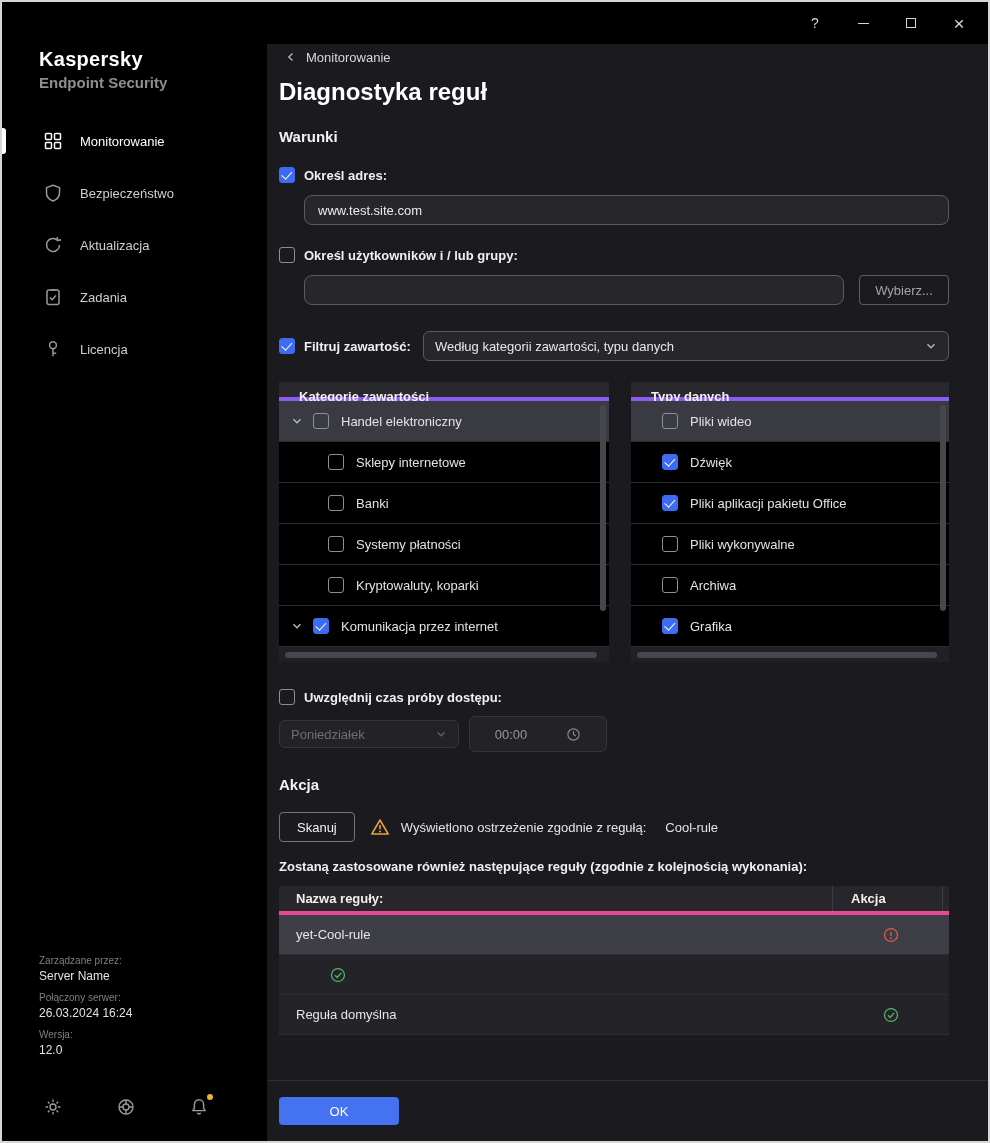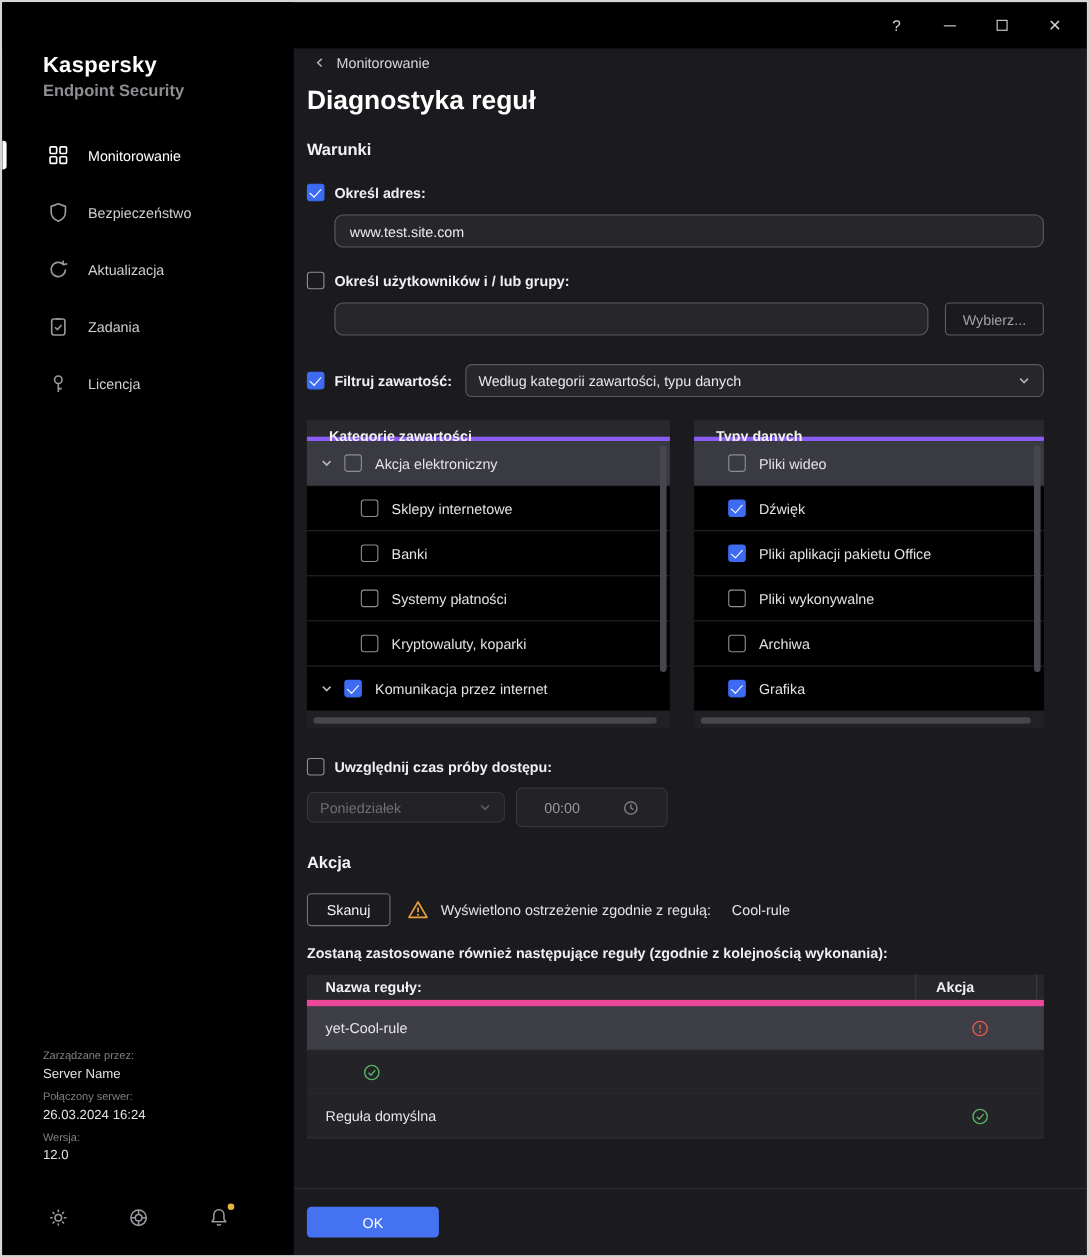--- a/index.html
+++ b/index.html
@@ -106,21 +106,21 @@
 
   .action-row { margin-top:19px; gap:11px; }
   .btn-scan { border:1px solid #73737b; color:#f2f2f5; padding:0 17px; }
   .warning-icon { display:flex; margin-left:4px; }
   .action-text { color:#e4e4e8; }
   .rule-name { color:#e4e4e8; margin-left:8px; }
 
   .rules-intro { margin-top:17px; font-weight:700; color:#f0f0f3; }
   .rule-table { margin-top:12px; }
   .rt-header { display:flex; align-items:stretch; height:29px; background:#26262b;
-               border-bottom:6px solid #ec4899; font-weight:700; color:#f0f0f3; }
+               border-bottom:4px solid #ec4899; font-weight:700; color:#f0f0f3; }
   .rt-h-name { flex:1; display:flex; align-items:center; padding-left:17px; }
   .rt-h-action { width:110px; display:flex; align-items:center; padding-left:18px; border-left:1px solid #3c3c43; }
   .rt-h-gutter { width:7px; border-left:1px solid #3c3c43; }
   .rt-row { display:flex; align-items:center; height:40px; background:#232328;
             border-bottom:1px solid #2d2d32; cursor:pointer; }
   .rt-row.highlight { background:#3e3e46; }
   .rt-name { flex:1; padding-left:17px; color:#e6e6ea; }
   .rt-status { width:117px; display:flex; justify-content:center; }
   .rt-status span { display:flex; }
   .rt-row .icon-err { display:none; }
@@ -299,21 +299,21 @@
       <div class="panel panel-cat">
         <div class="panel-header">Kategorie zawartości</div>
         <div class="panel-body">
           <div class="list-row tree-row highlight">
             <span class="tree-chevron">
               <svg viewBox="0 0 12 12" width="12" height="12">
                   <polyline points="2.5,4.2 6,7.8 9.5,4.2" fill="none" stroke="currentColor" stroke-width="1.4"></polyline>
                 </svg>
             </span>
             <span class="checkbox"></span>
-            <span class="row-label">Akcja elektroniczny</span>
+            <span class="row-label">Handel elektroniczny</span>
           </div>
           <div class="list-row tree-row child">
             <span class="checkbox"></span>
             <span class="row-label">Sklepy internetowe</span>
           </div>
           <div class="list-row tree-row child">
             <span class="checkbox"></span>
             <span class="row-label">Banki</span>
           </div>
           <div class="list-row tree-row child">

